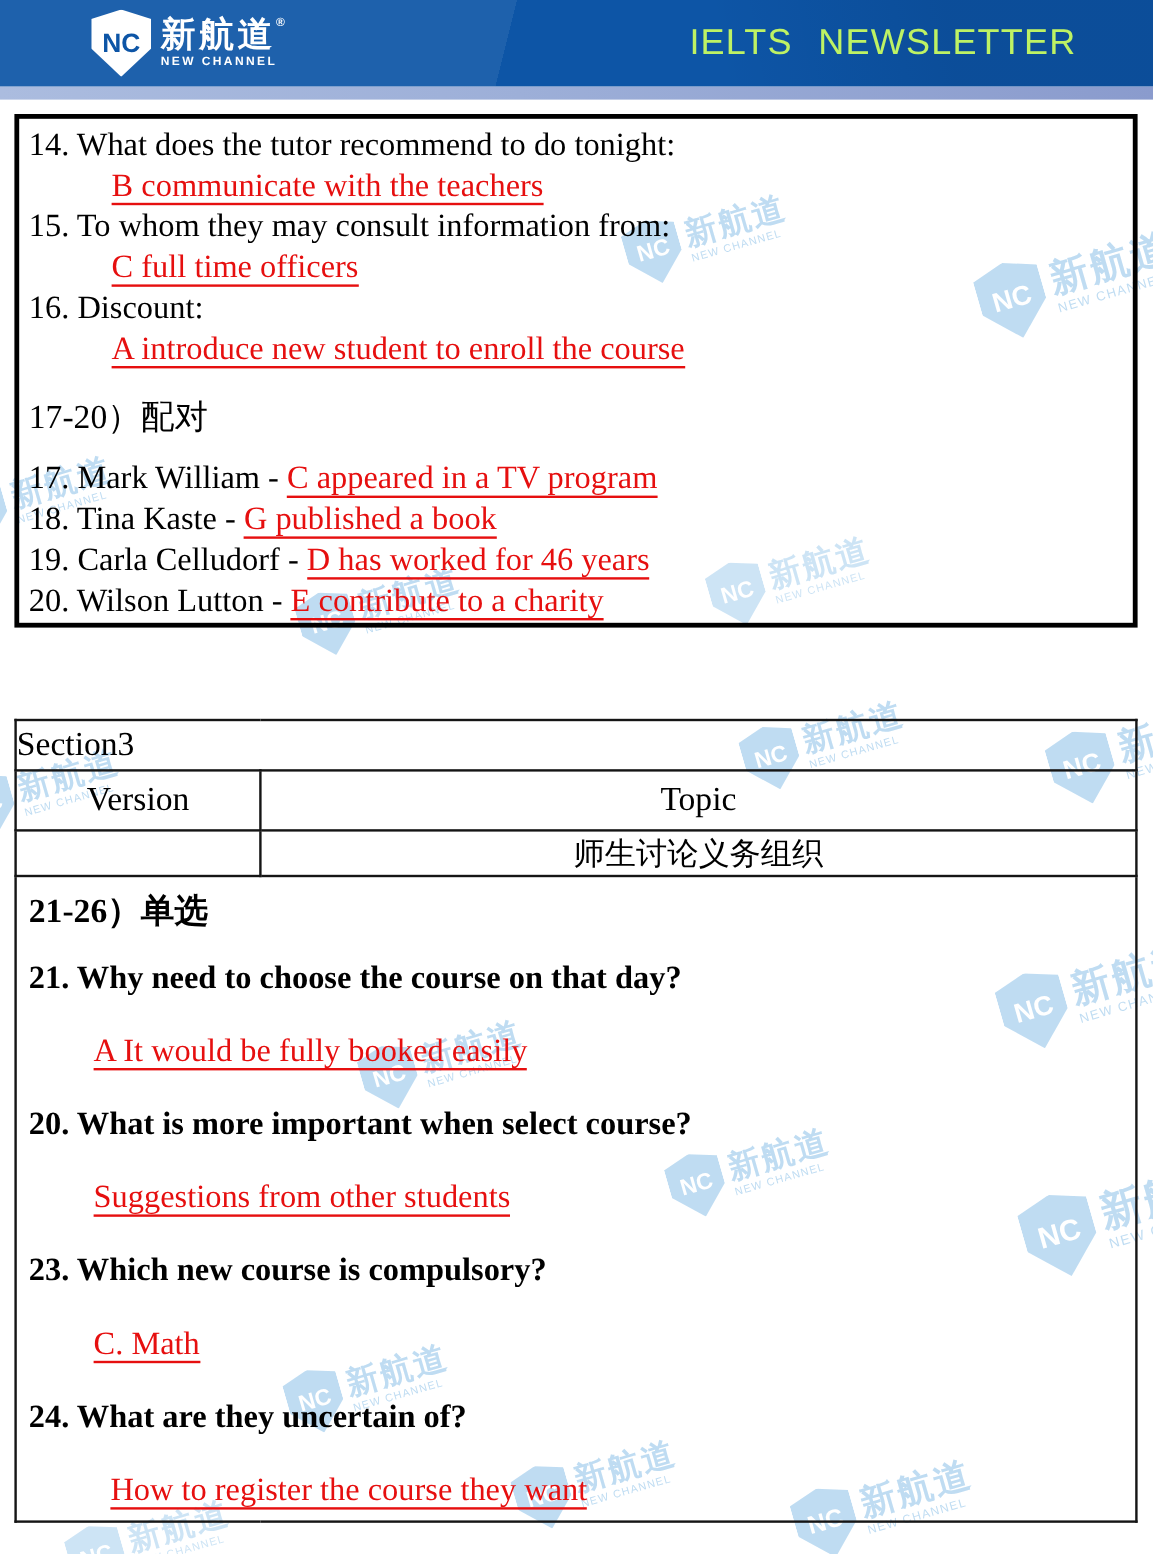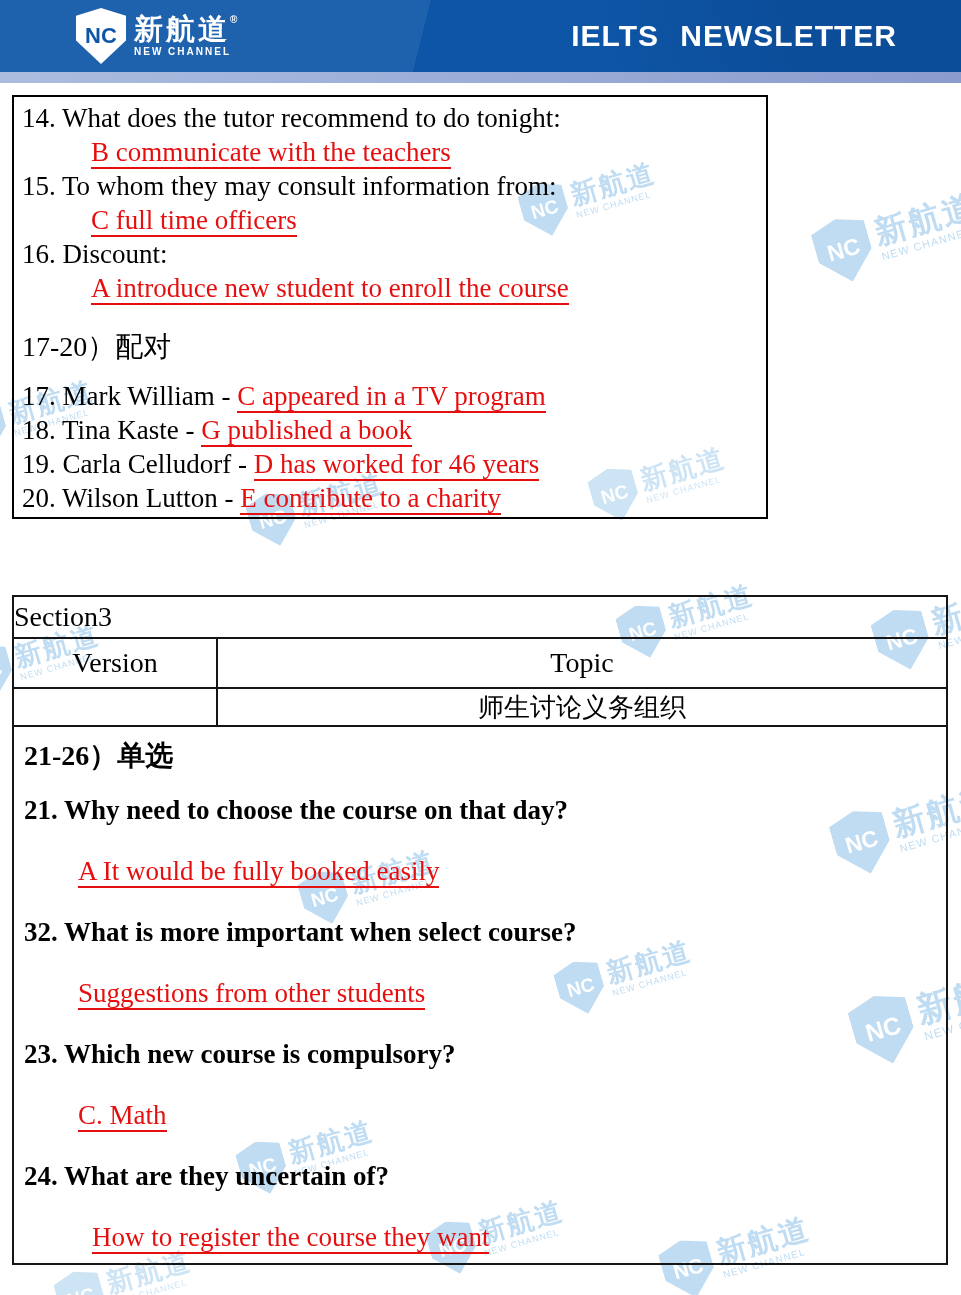--- a/index.html
+++ b/index.html
@@ -50,30 +50,30 @@
     width:50px; height:56px; background:#ffffff;
     clip-path:polygon(50% 0,100% 14%,100% 58%,50% 100%,0 58%,0 14%);
   }
   .logo-shield span { font-weight:bold; font-size:22px; color:#0d55a6; }
   .logo-col { display:flex; flex-direction:column; line-height:1; color:#fff; }
   .logo-cn { font-size:29px; font-weight:bold; letter-spacing:3px; }
   .logo-cn sup { font-size:10px; vertical-align:top; }
   .logo-en { font-size:10px; font-weight:bold; letter-spacing:2px; margin-top:3px; }
   .nl-title {
     position:absolute; right:64px; top:50%; transform:translateY(-50%);
-    color:#ffffff; font-weight:bold; font-size:30px;
+    color:#bef264; font-weight:normal; font-size:30px;
     letter-spacing:1px; word-spacing:12px;
   }
   .strip { width:961px; height:11px;
     background:linear-gradient(90deg,#abbcdf 0%,#9dafd8 45%,#8a9bcd 100%); }
 
   
   .qbox {
-    margin:12px 11px 0 12px; width:756px;
-    border:2px solid #000000; background:transparent;
+    margin:12px 11px 0 12px; width:936px;
+    border:4px solid #000000; background:transparent;
     padding:4px 8px 2px 8px;
     font-size:27px;
   }
   .line { line-height:34px; }
   .ansline { line-height:34px; margin-left:69px; }
   .red { color:#e60f0f; }
   .u { border-bottom:2px solid currentColor; }
   .matching-heading { font-weight:normal; font-size:28px; line-height:36px;
     margin:24px 0 14px 0; }
 
@@ -294,21 +294,21 @@
           <td class="t-cell"></td>
           <td class="t-cell">师生讨论义务组织</td>
         </tr>
         <tr>
           <td colspan="2" class="qa-cell">
             <p class="subhead">21-26）单选</p>
 
             <p class="q"><span>21.</span> <span>Why need to choose the course on that day?</span></p>
             <p class="ans"><span class="red u">A It would be fully booked easily</span></p>
 
-            <p class="q"><span>32.</span> <span>What is more important when select course?</span></p>
+            <p class="q"><span>20.</span> <span>What is more important when select course?</span></p>
             <p class="ans"><span class="red u">Suggestions from other students</span></p>
 
             <p class="q"><span>23.</span> <span>Which new course is compulsory?</span></p>
             <p class="ans"><span class="red u">C. Math</span></p>
 
             <p class="q"><span>24.</span> <span>What are they uncertain of?</span></p>
             <p class="ans last"><span class="red u">How to register the course they want</span></p>
           </td>
         </tr>
       </tbody>

